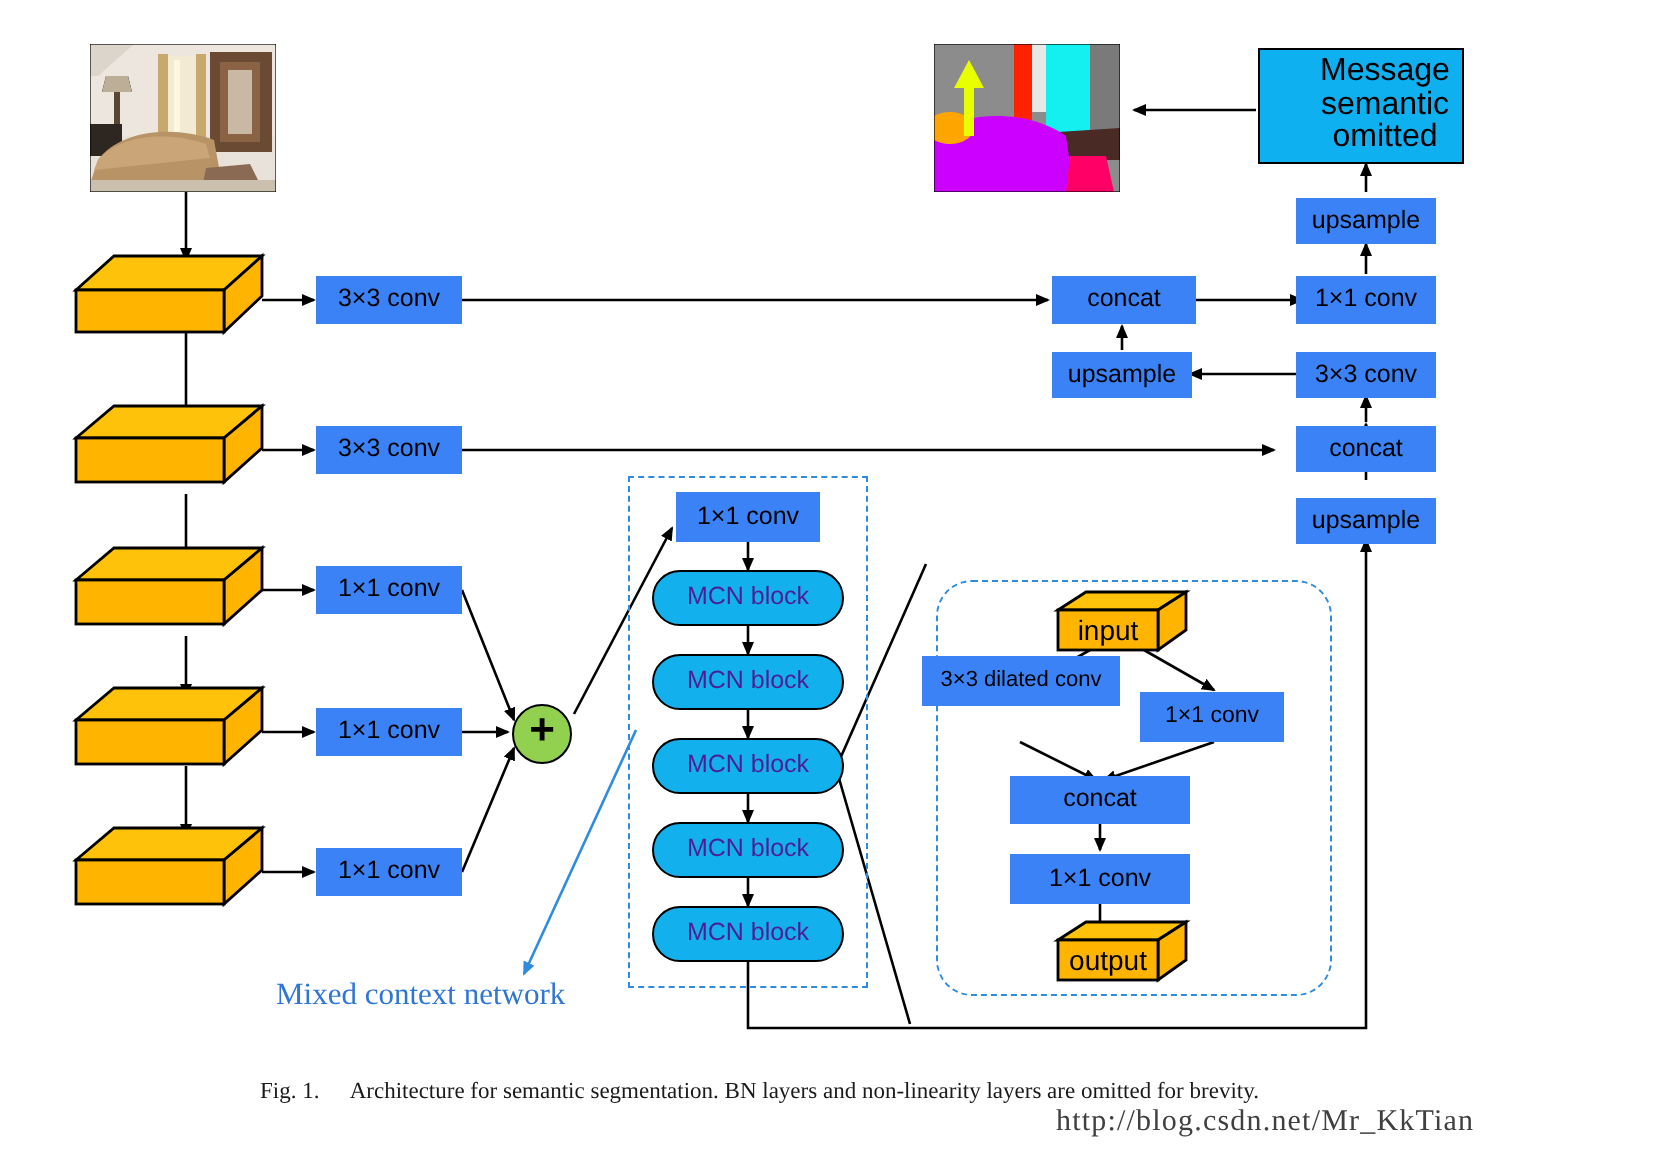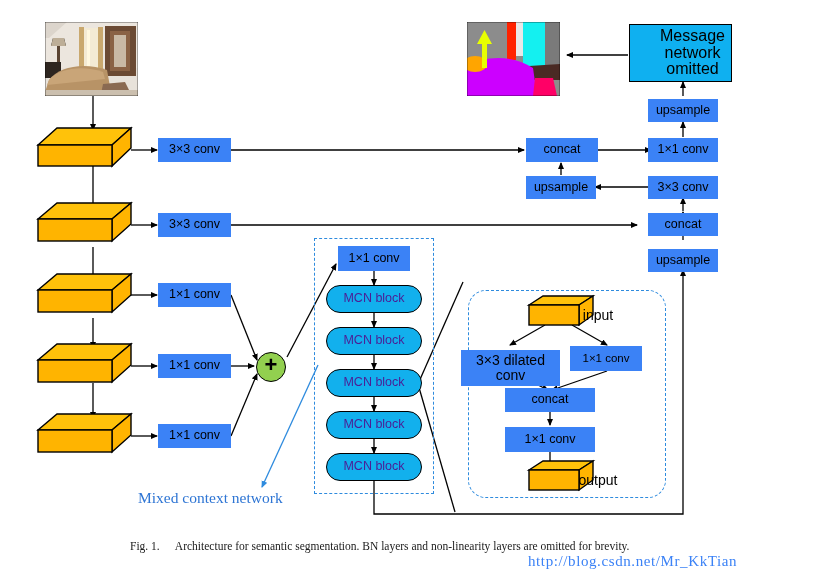--- a/index.html
+++ b/index.html
@@ -9,31 +9,31 @@
   svg.layer{position:absolute;left:0;top:0;width:832px;height:578px;overflow:visible;}
   .node{position:absolute;box-sizing:border-box;display:flex;align-items:center;
         justify-content:center;text-align:center;line-height:1.05;}
   .greenbox{background:#3b82f6;border:1px solid #3b82f6;font-size:12.5px;color:#000;}
   .mcnblock{background:#12B0ED;border:1.6px solid #000;border-radius:999px;
             font-size:12.5px;color:#4c1d95;}
   .cyanbox{background:#0FB0F0;border:1px solid #000;font-size:16px;color:#000;
            flex-direction:column;padding-left:24px;}
   .cyanbox span{display:block;}
   .label3d{position:absolute;display:flex;align-items:center;justify-content:center;
-           font-size:14px;color:#000;pointer-events:none;padding-left:44px;}
+           font-size:14px;color:#000;pointer-events:none;}
   .bluelabel{position:absolute;color:#2E75D4;font-size:15.5px;
              font-family:Liberation Serif, serif;white-space:nowrap;}
   .dashpanel{position:absolute;box-sizing:border-box;border:1.4px dashed #2E8BDE;}
   .roundpanel{position:absolute;box-sizing:border-box;border:1.4px dashed #2E8BDE;
               border-radius:18px;}
   .photo{position:absolute;border:0;overflow:hidden;}
   .caption{position:absolute;font-family:"Liberation Serif",serif;font-size:11.5px;
            color:#1a1a1a;white-space:nowrap;}
   .watermark{position:absolute;font-family:"Liberation Serif",serif;font-size:15px;
-             color:#3b82f6;white-space:nowrap;letter-spacing:.6px;}
+             color:#404040;white-space:nowrap;letter-spacing:.6px;}
   .plusnode{position:absolute;width:28px;height:28px;border-radius:50%;
             background:#92D04F;border:1.6px solid #000;display:flex;
             align-items:center;justify-content:center;font-size:22px;
             font-weight:bold;color:#000;line-height:1;}
   .sumsign{position:relative;top:-2px;}
 </style>
 </head>
 <body>
 
 <div id="figure">
@@ -213,38 +213,38 @@
   <div class="node mcnblock" style="left:326px;top:369px;width:96px;height:28px;">MCN block</div>
   <div class="node mcnblock" style="left:326px;top:411px;width:96px;height:28px;">MCN block</div>
   <div class="node mcnblock" style="left:326px;top:453px;width:96px;height:28px;">MCN block</div>
 
   <div class="bluelabel" style="left:138px;top:489px;">Mixed context network</div>
 
   <div class="roundpanel" style="left:468px;top:290px;width:198px;height:208px;"></div>
 
   <div class="label3d" style="left:529px;top:305px;width:50px;height:20px;">input</div>
 
-  <div class="node greenbox" style="left:461px;top:350px;width:99px;height:36px;font-size:14px;">3×3 dilated conv</div>
+  <div class="node greenbox" style="left:461px;top:328px;width:99px;height:25px;font-size:11px;">3×3 dilated conv</div>
   <div class="node greenbox" style="left:570px;top:346px;width:72px;height:25px;font-size:11.5px;">1×1 conv</div>
   <div class="node greenbox" style="left:505px;top:388px;width:90px;height:24px;">concat</div>
   <div class="node greenbox" style="left:505px;top:427px;width:90px;height:25px;">1×1 conv</div>
 
   <div class="label3d" style="left:529px;top:470px;width:50px;height:20px;">output</div>
 
   <div class="node greenbox" style="left:648px;top:249px;width:70px;height:23px;">upsample</div>
   <div class="node greenbox" style="left:648px;top:213px;width:70px;height:23px;">concat</div>
   <div class="node greenbox" style="left:648px;top:176px;width:70px;height:23px;">3×3 conv</div>
   <div class="node greenbox" style="left:526px;top:176px;width:70px;height:23px;">upsample</div>
   <div class="node greenbox" style="left:526px;top:138px;width:72px;height:24px;">concat</div>
   <div class="node greenbox" style="left:648px;top:138px;width:70px;height:24px;">1×1 conv</div>
   <div class="node greenbox" style="left:648px;top:99px;width:70px;height:23px;">upsample</div>
 
   <div class="node cyanbox" style="left:629px;top:24px;width:103px;height:58px;">
     <span>Message</span>
-    <span>network</span>
+    <span>semantic</span>
     <span>omitted</span>
   </div>
 
   <div class="caption" style="left:115px;top:540px;margin-left:15px;">
     <span>Fig. 1.</span>
     <span style="display:inline-block;width:10px;"></span>
     <span>Architecture for semantic segmentation. BN layers and non-linearity layers are omitted for brevity.</span>
   </div>
 
   <div class="watermark" style="left:528px;top:553px;">http://blog.csdn.net/Mr_KkTian</div>

